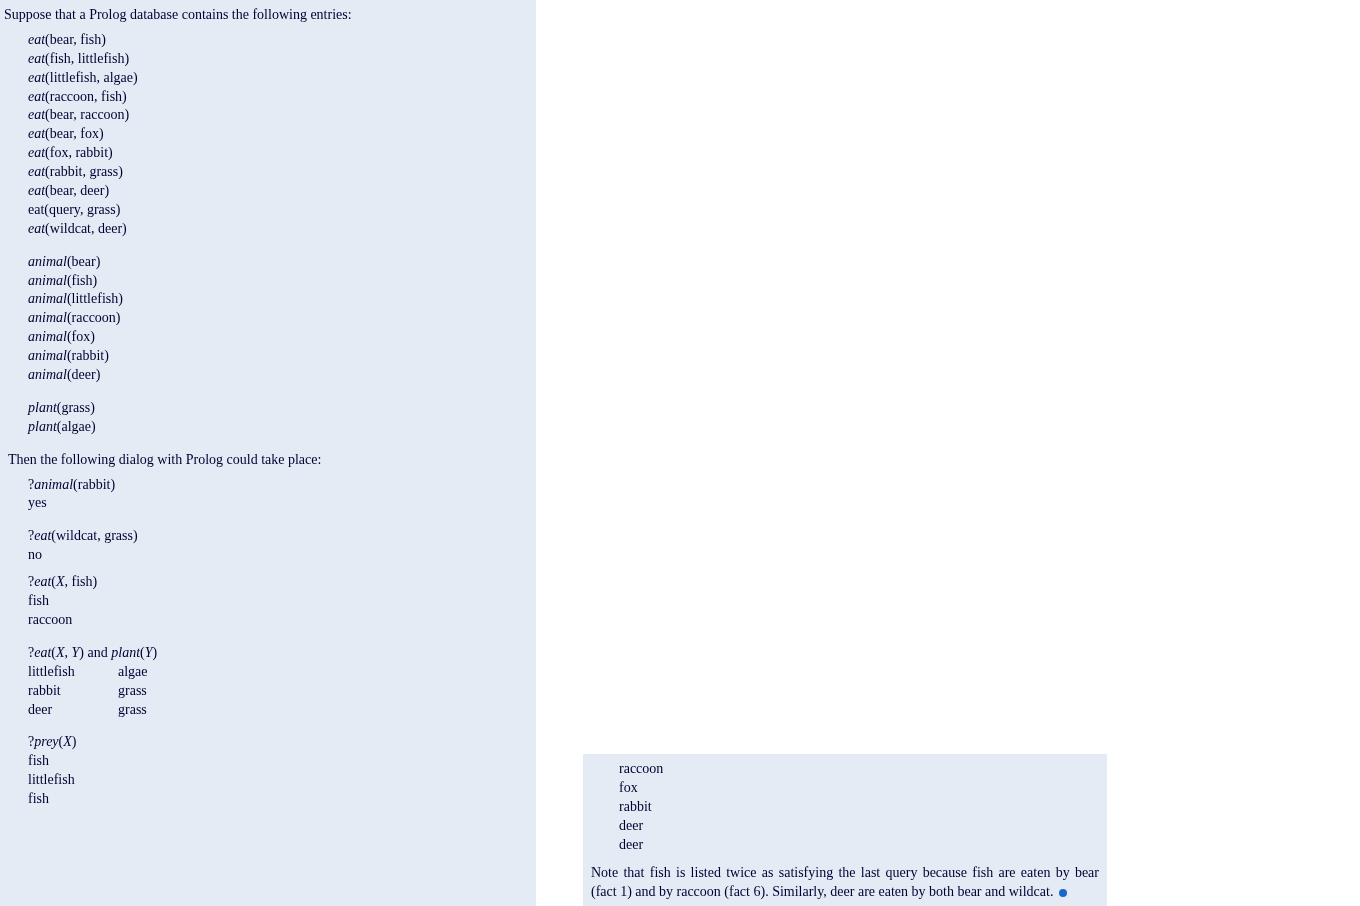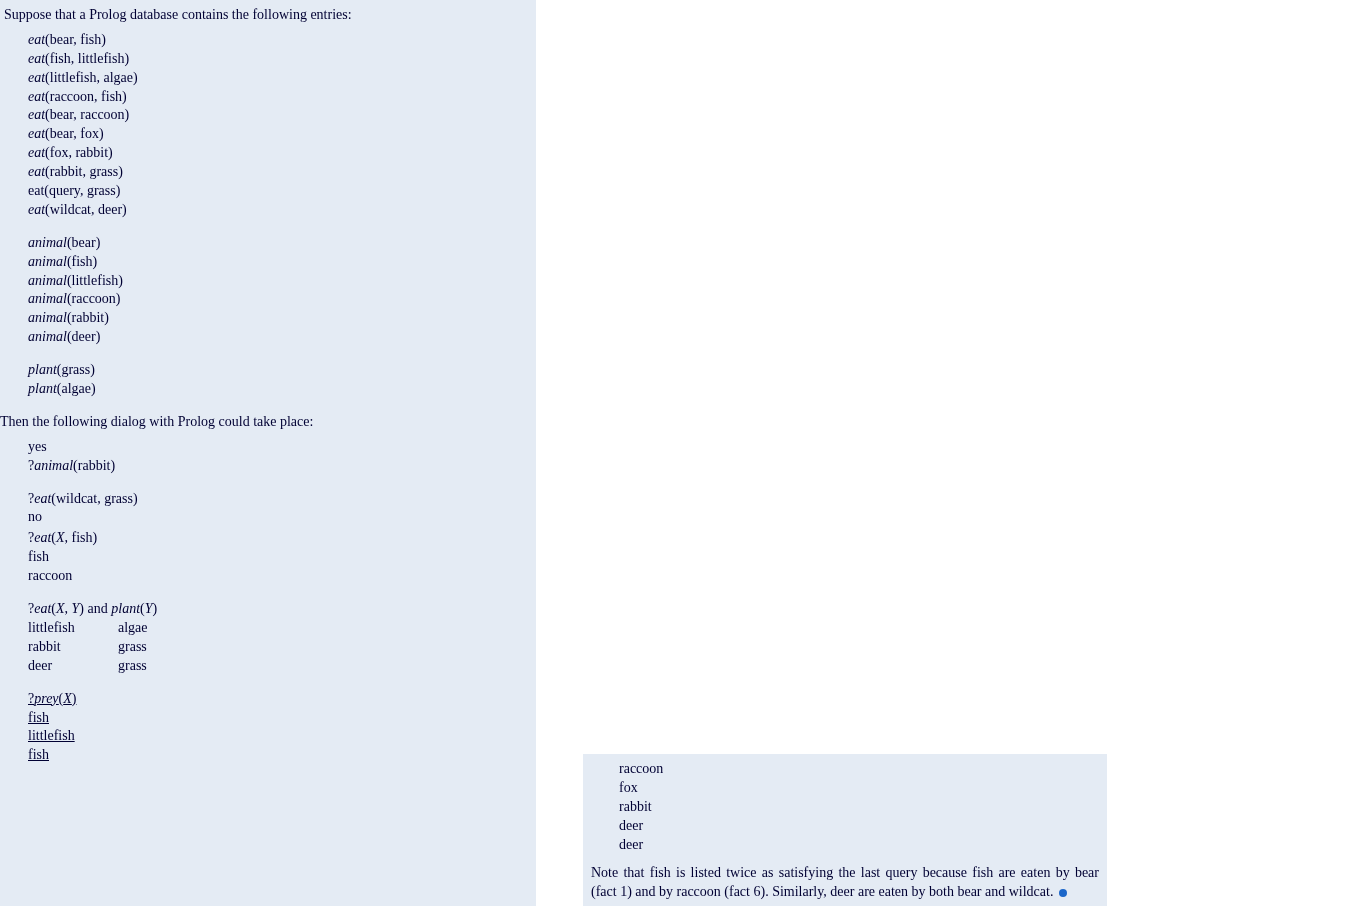--- a/index.html
+++ b/index.html
@@ -85,46 +85,48 @@
 
     <div class="indent-block" id="eat-facts">
         <div class="line"><span class="it">eat</span>(bear, fish)</div>
         <div class="line"><span class="it">eat</span>(fish, littlefish)</div>
         <div class="line"><span class="it">eat</span>(littlefish, algae)</div>
         <div class="line"><span class="it">eat</span>(raccoon, fish)</div>
         <div class="line"><span class="it">eat</span>(bear, raccoon)</div>
         <div class="line"><span class="it">eat</span>(bear, fox)</div>
         <div class="line"><span class="it">eat</span>(fox, rabbit)</div>
         <div class="line"><span class="it">eat</span>(rabbit, grass)</div>
+        <div class="line"><span class="it">eat</span>(bear, deer)</div>
         <div class="line">eat(query, grass)</div>
         <div class="line"><span class="it">eat</span>(wildcat, deer)</div>
       </div>
 
     <div class="indent-block" id="animal-facts">
         <div class="line"><span class="it">animal</span>(bear)</div>
         <div class="line"><span class="it">animal</span>(fish)</div>
         <div class="line"><span class="it">animal</span>(littlefish)</div>
         <div class="line"><span class="it">animal</span>(raccoon)</div>
+        <div class="line"><span class="it">animal</span>(fox)</div>
         <div class="line"><span class="it">animal</span>(rabbit)</div>
         <div class="line"><span class="it">animal</span>(deer)</div>
       </div>
 
     <div class="indent-block" id="plant-rule">
         <div class="line"><span class="it">plant</span>(grass)</div>
         <div class="line"><span class="it">plant</span>(algae)</div>
       </div>
 
-    <p class="para" style="margin-left:0; margin-top:4px;">Then the following dialog with Prolog could take place:</p>
+    <p class="para" style="margin-left:8px; margin-top:4px;">Then the following dialog with Prolog could take place:</p>
 
     <div class="indent-block" id="dialogs" style="margin-bottom:0;">
         <div style="margin-bottom: 14px;">
+          <div class="line">?<span class="it">animal</span>(rabbit)</div>
           <div class="line">yes</div>
-          <div class="line">?<span class="it">animal</span>(rabbit)</div>
         </div>
-        <div style="margin-bottom: 2px;">
+        <div style="margin-bottom: 8px;">
           <div class="line">?<span class="it">eat</span>(wildcat, grass)</div>
           <div class="line">no</div>
         </div>
         <div style="margin-bottom: 14px;">
           <div class="line">?<span class="it">eat</span>(<span class="it">X</span>, fish)</div>
           <div class="line">fish</div>
           <div class="line">raccoon</div>
         </div>
         <div style="margin-bottom: 14px;">
           <div class="line">?<span class="it">eat</span>(<span class="it">X</span>, <span class="it">Y</span>) and <span class="it">plant</span>(<span class="it">Y</span>)</div>
@@ -134,21 +136,21 @@
           </div>
           <div class="row2">
             <div class="c1 line">rabbit</div>
             <div class="c2 line">grass</div>
           </div>
           <div class="row2">
             <div class="c1 line">deer</div>
             <div class="c2 line">grass</div>
           </div>
         </div>
-        <div style="margin-bottom: 12px; text-decoration: underline;">
+        <div style="margin-bottom: 12px;">
           <div class="line">?<span class="it">prey</span>(<span class="it">X</span>)</div>
           <div class="line">fish</div>
           <div class="line">littlefish</div>
           <div class="line">fish</div>
         </div>
       </div>
 
   </div>
 
   <div class="col-right">

